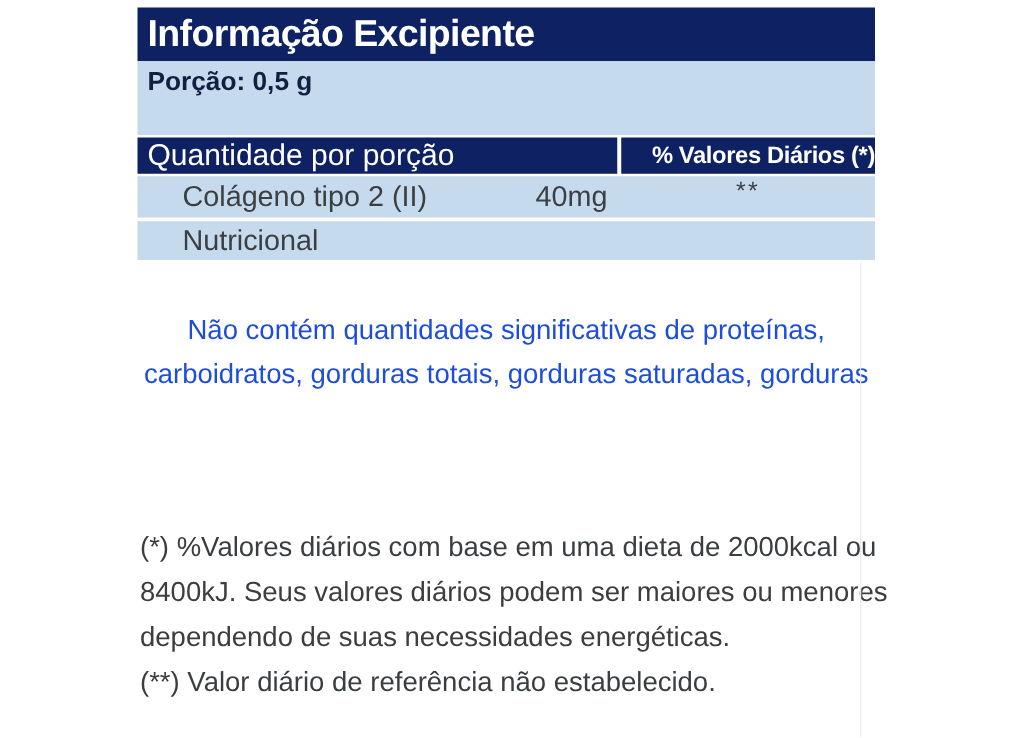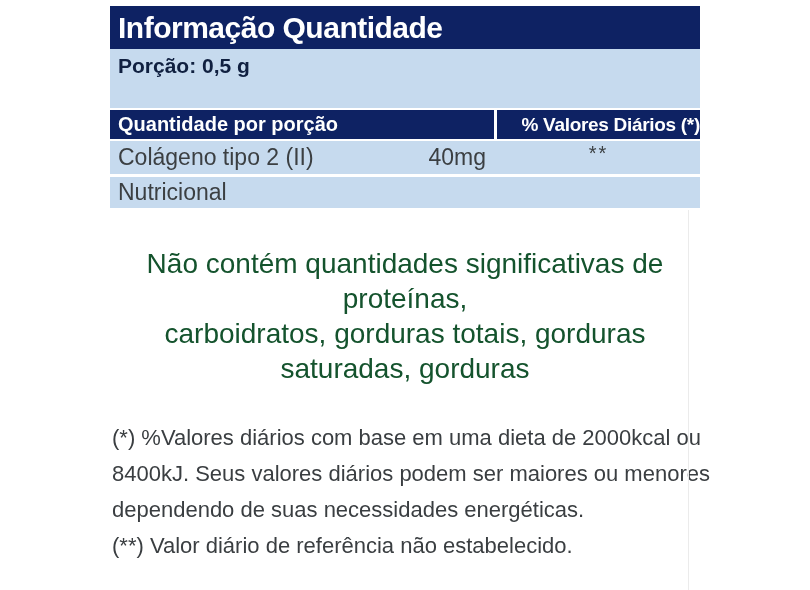--- a/index.html
+++ b/index.html
@@ -46,22 +46,22 @@
 
   
   .cols-header {
     left: 110px; top: 110px; width: 590px; height: 29px;
     display: flex;
   }
   .cols-header .col1 {
     width: 384px;
     background: #0e2263;
     color: #ffffff;
-    font-weight: 700;
-    font-size: 20px;
+    font-weight: 400;
+    font-size: 24px;
     line-height: 29px;
     padding-left: 8px;
     box-sizing: border-box;
   }
   .cols-header .divider {
     width: 3px;
     background: #ffffff;
   }
   .cols-header .col2 {
     flex: 1;
@@ -81,20 +81,21 @@
     display: flex;
     color: #3b3f42;
     font-size: 23px;
   }
   .row-1 { top: 141px; height: 33px; line-height: 33px; }
   .row-2 { top: 177px; height: 31px; line-height: 31px; }
   .data-row .cell-name {
     padding-left: 8px;
     box-sizing: border-box;
     flex: 0 0 auto;
+    margin-left: 28px;
   }
   .data-row .cell-amount {
     width: 384px;
     position: absolute;
     left: 0;
     text-align: right;
     padding-right: 8px;
     box-sizing: border-box;
   }
   .data-row .cell-dv {
@@ -107,22 +108,22 @@
     font-size: 20px;
     line-height: 24px;
     letter-spacing: 2px;
   }
   .row-2 .cell-dv { line-height: 31px; }
 
   
   .note-block {
     left: 110px; top: 246px; width: 590px;
     text-align: center;
-    color: #14532d;
-    font-size: 28px;
+    color: #1d4ed8;
+    font-size: 22px;
     line-height: 35px;
   }
 
   
   .footnotes-block {
     left: 112px; top: 420px; width: 600px;
     text-align: left;
     color: #3a3e41;
     font-size: 22px;
     line-height: 36px;
@@ -133,21 +134,21 @@
     left: 688px; top: 210px; width: 1px; height: 380px;
     background: #ebebeb;
   }
 </style>
 </head>
 <body>
 
 <div class="stage">
 
   <div class="abs title-bar">
-    <span>Informação Quantidade</span>
+    <span>Informação Excipiente</span>
   </div>
 
   <div class="abs serving-block">
     <div class="serving-line">Porção: 0,5 g</div>
   </div>
 
   <div class="abs cols-header">
     <div class="col1">Quantidade por porção</div>
     <div class="divider"></div>
     <div class="col2">% Valores Diários (*)</div>

